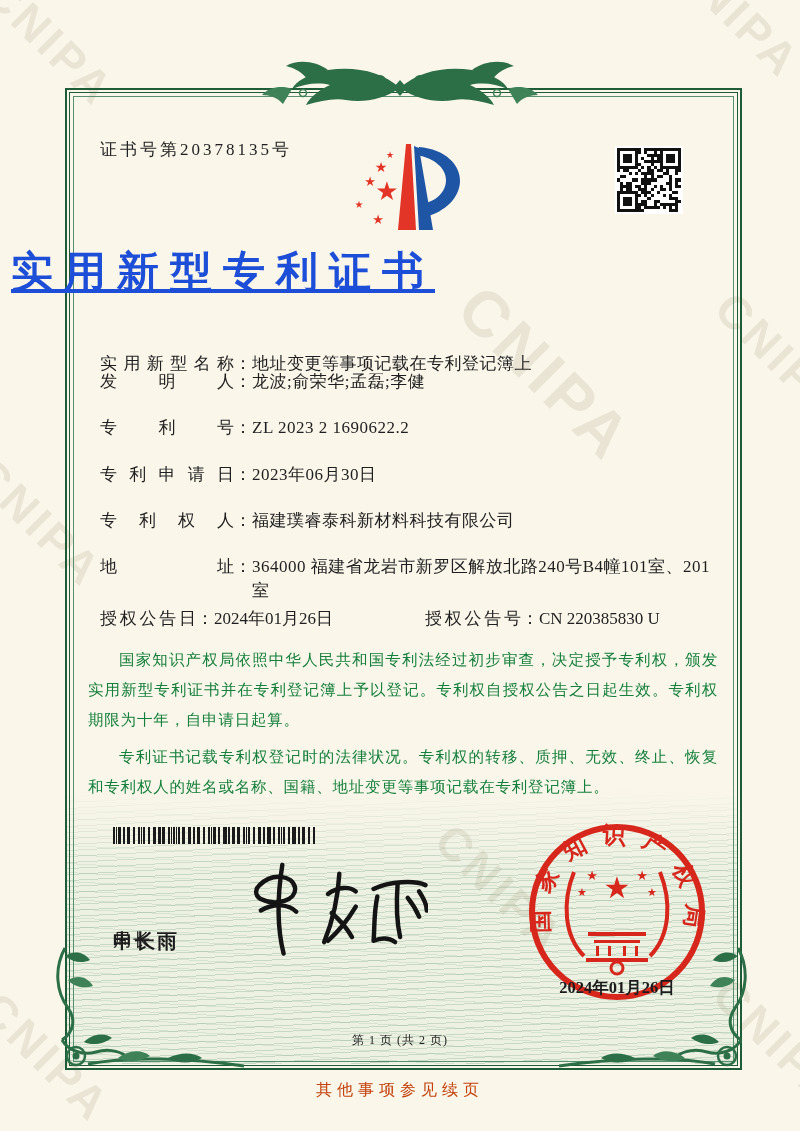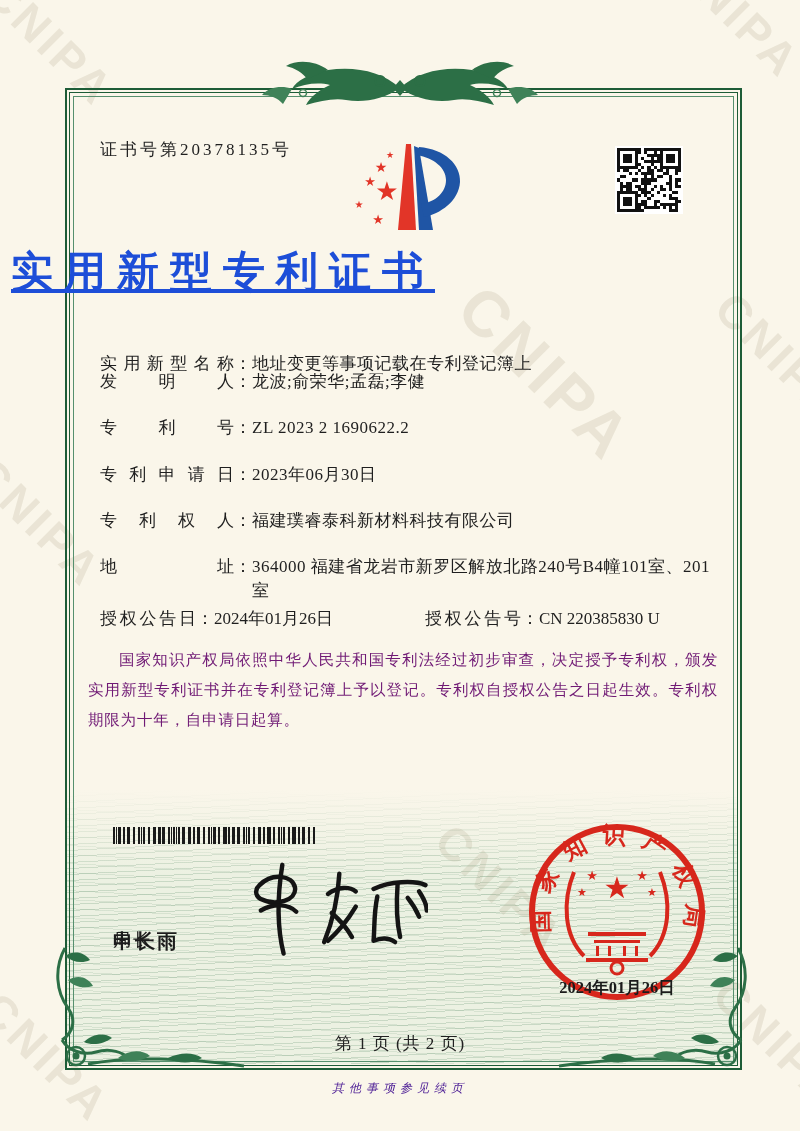--- a/index.html
+++ b/index.html
@@ -54,36 +54,36 @@
   .colon{flex:0 0 18px; text-align:center;}
   .val{flex:1 1 auto; letter-spacing:0.5px;}
   .frow.pair{left:100px;}
   .pair .lbl2{display:inline-block; width:96px; flex:0 0 96px; text-align:justify; text-align-last:justify;}
   .pair .val2{flex:0 0 auto;}
   .pair .gap{flex:0 0 92px;}
   
   .paras{position:absolute; z-index:4; left:88px; width:630px; top:645px;}
   .paras p{
     margin:0 0 7px 0; text-indent:2em; font-size:15.5px; line-height:30px;
-    text-align:justify; color:#701a75; letter-spacing:0.8px;
+    text-align:justify; color:#15803d; letter-spacing:0.8px;
   }
   
   .barcode{
     position:absolute; z-index:4; left:113px; top:827px; width:202px; height:17px;
     background-image:
       repeating-linear-gradient(90deg,#1a1a1a 0 2px,transparent 2px 5px),
       repeating-linear-gradient(90deg,#1a1a1a 0 1px,transparent 1px 7px),
       repeating-linear-gradient(90deg,transparent 0 3px,#1a1a1a 3px 4px,transparent 4px 11px);
   }
   .signer-title{position:absolute; z-index:4; left:113px; top:928px; font-family:"Liberation Sans","DejaVu Sans",sans-serif; font-size:18px; letter-spacing:2px; color:#1c1c1c;}
   .signer-name{position:absolute; z-index:4; left:113px; top:928px; font-family:"Liberation Sans","DejaVu Sans",sans-serif; font-size:20px; letter-spacing:2px; color:#1c1c1c;font-weight:bold;}
   .signature{position:absolute; z-index:4; left:238px; top:852px;}
   .seal{position:absolute; z-index:5; left:522px; top:820px;}
-  .page-info{position:absolute; z-index:4; left:0; right:0; top:1032px; text-align:center; font-size:17px; color:#222; letter-spacing:1px;}
-  .continuation{position:absolute; z-index:4; left:0; right:0; top:1080px; text-align:center; font-size:12px; letter-spacing:5px; color:#4c1d95;font-style:italic;}
+  .page-info{position:absolute; z-index:4; left:0; right:0; top:1032px; text-align:center; font-size:12px; color:#222; letter-spacing:1px;}
+  .continuation{position:absolute; z-index:4; left:0; right:0; top:1080px; text-align:center; font-size:16px; letter-spacing:5px; color:#c2410c;}
 </style>
 </head>
 <body>
 
 <div class="page">
 
   <div class="wm" style="left:-30px; top:14px;  font-size:46px;">CNIPA</div>
   <div class="wm" style="left:656px; top:-14px; font-size:46px;">CNIPA</div>
   <div class="wm" style="left:438px; top:336px; font-size:64px;">CNIPA</div>
   <div class="wm" style="left:700px; top:330px; font-size:46px;">CNIPA</div>
@@ -435,20 +435,21 @@
       <span class="colon">：</span>
       <span class="val2">2024年01月26日</span>
     <span class="gap"></span>
     <span class="lbl2">授权公告号</span>
       <span class="colon">：</span>
       <span class="val2">CN 220385830 U</span>
   </div>
 
   <div class="paras">
     <p>国家知识产权局依照中华人民共和国专利法经过初步审查，决定授予专利权，颁发实用新型专利证书并在专利登记簿上予以登记。专利权自授权公告之日起生效。专利权期限为十年，自申请日起算。</p>
+    <p>专利证书记载专利权登记时的法律状况。专利权的转移、质押、无效、终止、恢复和专利权人的姓名或名称、国籍、地址变更等事项记载在专利登记簿上。</p>
   </div>
 
   <div class="barcode"></div>
   <div class="signer-title">局长</div>
   <div class="signer-name">申长雨</div>
 
   <svg class="signature" width="190" height="108" viewBox="0 0 300 170">
     <g fill="none" stroke="#141414" stroke-width="7" stroke-linecap="round" stroke-linejoin="round">
       <path d="M70,20 C62,70 62,120 72,160"></path>
       <path d="M34,52 C54,32 86,36 90,56 C93,76 60,86 36,74 C26,68 27,58 34,52"></path>

